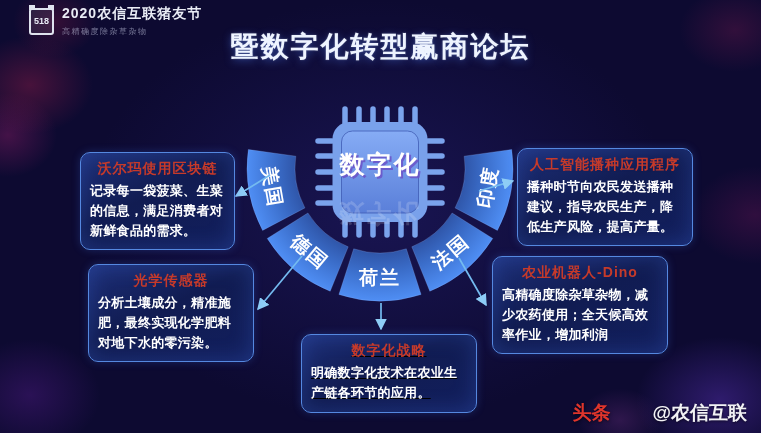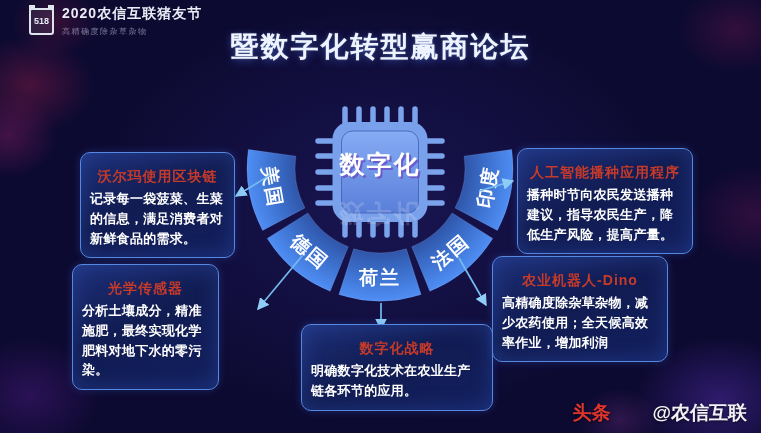--- a/index.html
+++ b/index.html
@@ -36,27 +36,27 @@
   .country-label{fill:#ffffff;font-weight:bold;font-size:19px;letter-spacing:2px;
     font-family:"Liberation Sans","DejaVu Sans",sans-serif;}
   .chip-label{fill:#ffffff;font-weight:bold;font-size:25px;letter-spacing:2px;
     font-family:"Liberation Sans","DejaVu Sans",sans-serif;}
   .chip-label-shadow{fill:#6b53c8;opacity:.85;}
   .chip-label-reflect{opacity:.17;}
   
   .box{position:absolute;z-index:2;border:1.5px solid var(--border-blue,#5588e0);border-radius:10px;
     background:linear-gradient(155deg,#1d2f78 0%,#111c52 45%,#121f5e 100%);
     box-shadow:inset 0 0 22px rgba(70,120,235,.25),0 0 9px rgba(60,110,230,.28);
-    padding:15px 9px 9px;box-sizing:border-box;}
+    padding:7px 9px 9px;box-sizing:border-box;}
   .box-title{color:var(--box-title-red,#c63a2a);font-weight:bold;font-size:14px;text-align:center;
     letter-spacing:1px;margin-bottom:3px;}
   .box-body{color:#ffffff;font-weight:bold;font-size:13px;line-height:1.52;letter-spacing:.3px;}
   .b1{left:80px;top:152px;width:155px;}
-  .b2{left:72px;top:264px;width:147px;}
-  .b3{left:301px;top:324px;width:192px;}
+  .b2{left:88px;top:264px;width:166px;}
+  .b3{left:301px;top:334px;width:176px;text-decoration:underline;}
   .b4{left:517px;top:148px;width:176px;}
   .b5{left:492px;top:256px;width:176px;}
   
   .watermark{position:absolute;right:14px;bottom:7px;z-index:3;font-size:19px;font-weight:bold;
     text-shadow:0 1px 3px rgba(0,0,0,.6);}
   .wm-brand{color:var(--watermark-red,#e0352c);margin-right:6px;}
   .wm-account{color:#f2f2f5;margin-left:36px;}
 </style>
 </head>
 <body>

